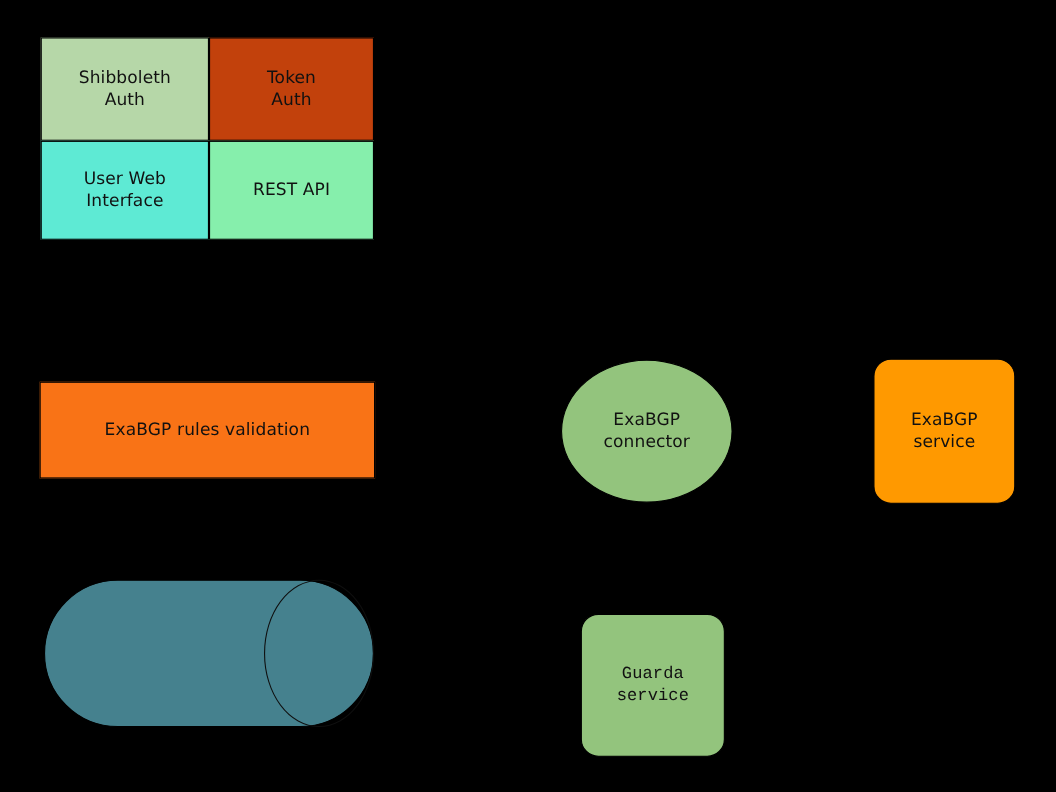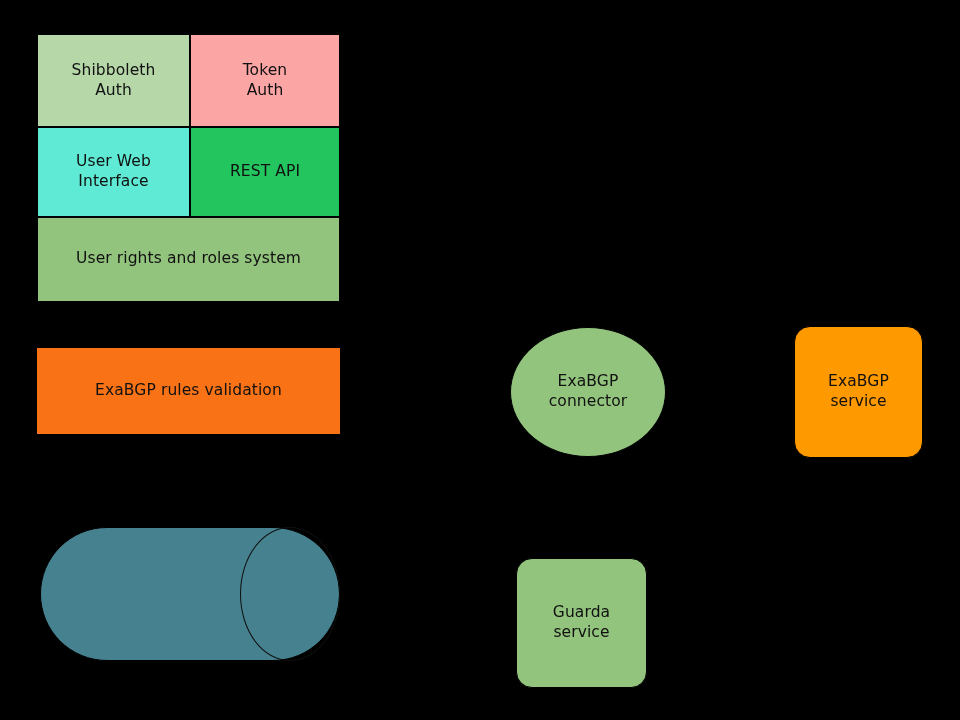--- a/index.html
+++ b/index.html
@@ -56,23 +56,23 @@
 
   .stack-cell {
     box-sizing: border-box;
     display: flex;
     align-items: center;
     justify-content: center;
     border: 1px solid #000000;
     flex: 1 1 0;
   }
   .cell-shib   { background: #b6d7a8; flex: 0 0 153px; }
-  .cell-token  { background: #fca5a5; }
+  .cell-token  { background: #c2410c; }
   .cell-webui  { background: #5eead4; flex: 0 0 153px; }
-  .cell-rest   { background: #22c55e; }
+  .cell-rest   { background: #86efac; }
   .cell-rights { background: #93c47d; width: 100%; }
 
   
   #rules-validation {
     position: absolute;
     left: 36px;
     top: 347px;
     width: 305px;
     height: 88px;
     box-sizing: border-box;
@@ -148,31 +148,32 @@
     background: #ff9900;
     border: 1px solid #000000;
     border-radius: 16px;
     box-sizing: border-box;
     display: flex;
     align-items: center;
     justify-content: center;
   }
   #guarda-service {
     position: absolute;
-    left: 516px;
+    left: 528px;
     top: 558px;
     width: 131px;
     height: 130px;
     background: #93c47d;
     border: 1px solid #000000;
     border-radius: 16px;
     box-sizing: border-box;
     display: flex;
     align-items: center;
     justify-content: center;
+    font-family: Liberation Mono, monospace;
   }
 </style>
 </head>
 <body>
 
 <div id="canvas">
 
   <div id="auth-stack">
 
     <div class="stack-row auth-row">
@@ -189,25 +190,20 @@
     <div class="stack-row api-row">
       <div class="stack-cell cell-webui">
         <span class="node-label">User Web
 Interface</span>
       </div>
       <div class="stack-cell cell-rest">
         <span class="node-label">REST API</span>
       </div>
     </div>
 
-    <div class="stack-row rights-row">
-      <div class="stack-cell cell-rights">
-        <span class="node-label">User rights and roles system</span>
-      </div>
-    </div>
 
   </div>
 
   <div id="rules-validation">
     <span class="node-label">ExaBGP rules validation</span>
   </div>
 
   <div id="rules-storage">
     <div class="cyl-body"></div>
     <div class="cyl-cap"></div>

